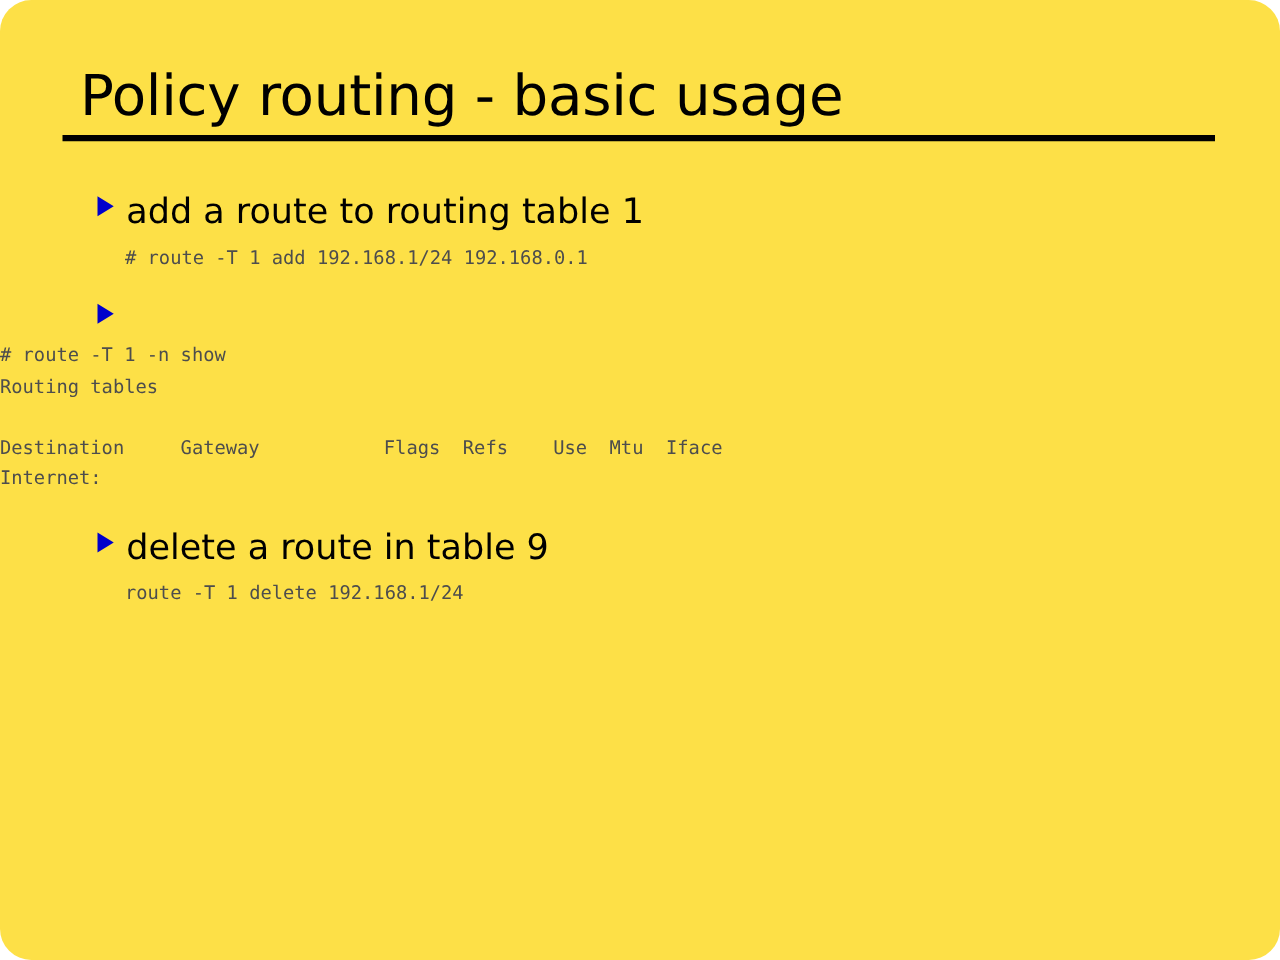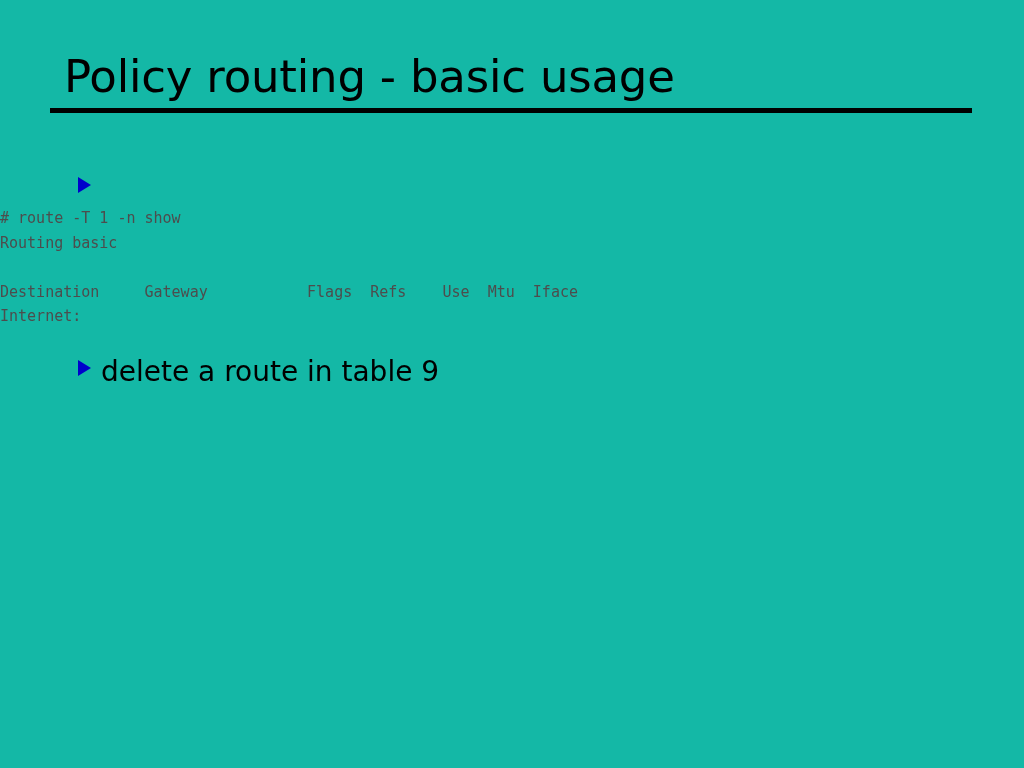--- a/index.html
+++ b/index.html
@@ -11,21 +11,22 @@
     height: 768px;
     background: #ffffff;
     font-family: "Liberation Sans", sans-serif;
     overflow: hidden;
     position: relative;
   }
 
   .slide {
     position: absolute;
     inset: 0;
-    background: #14b8a6;
+    background: #fde047;
+    border-radius: 25px;
   }
 
   
   .title-block {
     position: absolute;
     left: 50px;
     top: 52px;
     width: 922px;
   }
   .slide-title {
@@ -106,39 +107,48 @@
 
 <div class="slide">
 
   <div class="title-block">
     <h1 class="slide-title">Policy routing - basic usage</h1>
     <div class="title-rule"></div>
   </div>
 
   <div class="body-block">
 
+    <div class="bullet-group">
+      <div class="bullet-row">
+        <span class="bullet-marker"></span>
+        <span class="bullet-text">add a route to routing table 1</span>
+      </div>
+      <div class="spacer-8"></div>
+      <pre class="code-block code-indent-a"># route -T 1 add 192.168.1/24 192.168.0.1</pre>
+    </div>
 
     <div class="spacer-30"></div>
 
     <div class="bullet-group">
       <div class="bullet-row">
         <span class="bullet-marker"></span>
       </div>
       <div class="spacer-8"></div>
       <pre class="code-block code-indent-b"># route -T 1 -n show</pre>
-      <pre class="code-block code-indent-b">Routing basic</pre>
+      <pre class="code-block code-indent-b">Routing tables</pre>
       <span class="blank-line"></span>
       <pre class="code-block code-indent-b">Destination     Gateway           Flags  Refs    Use  Mtu  Iface</pre>
       <pre class="code-block code-indent-b">Internet:</pre>
     </div>
 
     <div class="spacer-26"></div>
 
     <div class="bullet-group">
       <div class="bullet-row">
         <span class="bullet-marker"></span>
         <span class="bullet-text">delete a route in table 9</span>
       </div>
       <div class="spacer-8"></div>
+      <pre class="code-block code-indent-a">route -T 1 delete 192.168.1/24</pre>
     </div>
 
   </div>
 </div>
 
 </body></html>

